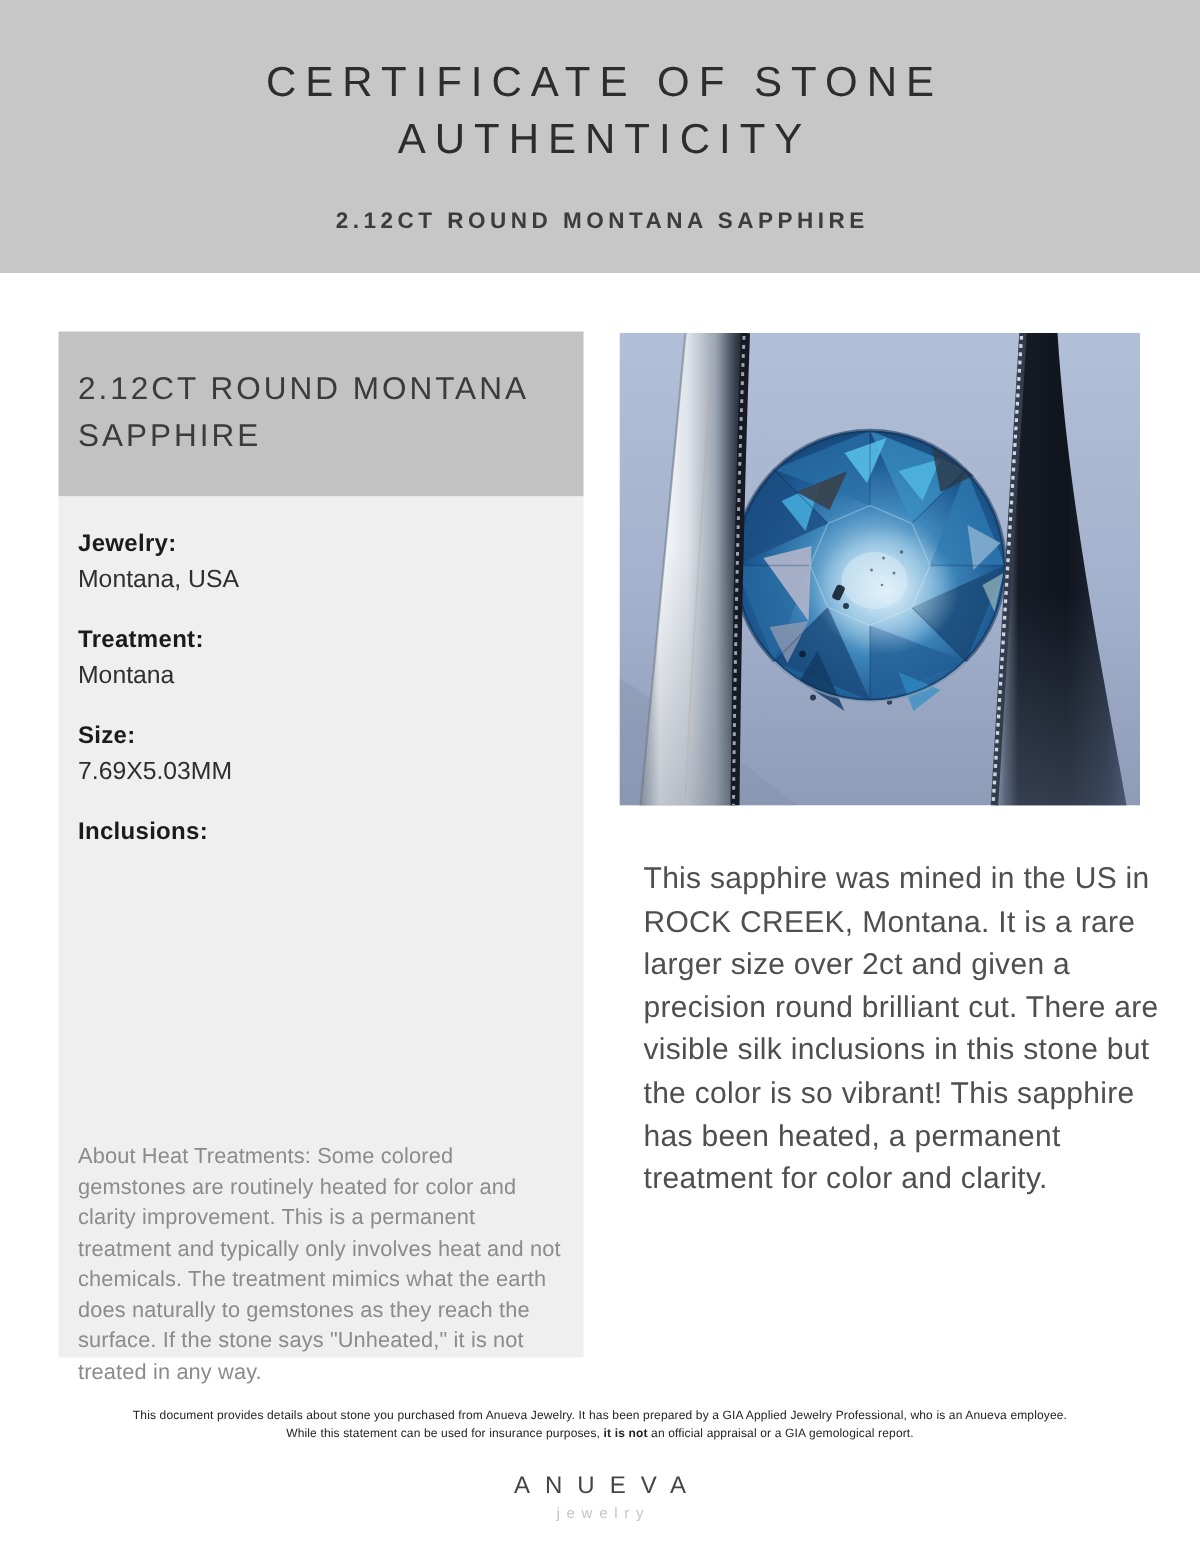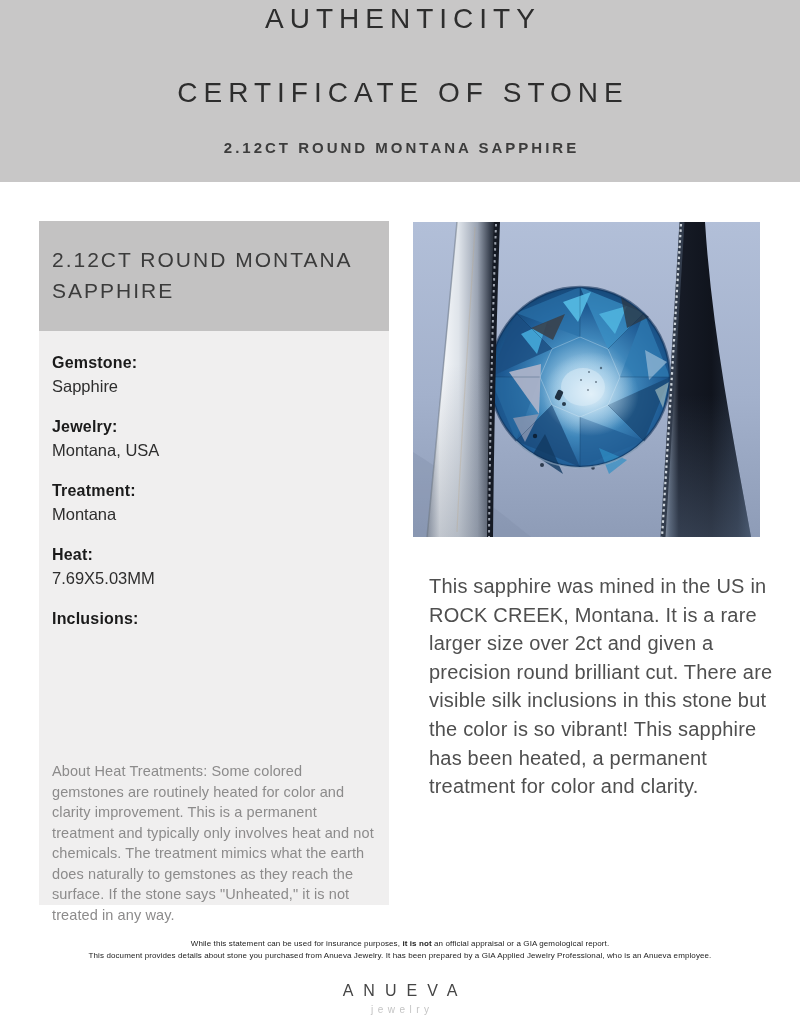--- a/index.html
+++ b/index.html
@@ -69,44 +69,40 @@
     margin-top:4px; font-size:10px; letter-spacing:4.5px; padding-left:4.5px;
     color:#c4c4c4;
   }
 </style>
 </head>
 <body>
 
 <div class="page">
 
   <header class="cert-header">
+    <div class="title-line first">CERTIFICATE OF STONE</div>
     <div class="title-line">AUTHENTICITY</div>
-    <div class="title-line first">CERTIFICATE OF STONE</div>
     <div class="cert-subtitle">2.12CT ROUND MONTANA SAPPHIRE</div>
   </header>
 
   <section class="left-title-box">
     <div class="left-title">2.12CT ROUND MONTANA SAPPHIRE</div>
   </section>
 
   <section class="left-fields-box">
     <div class="field">
-      <div class="field-label">Gemstone:</div>
-      <div class="field-value">Sapphire</div>
-    </div>
-    <div class="field">
       <div class="field-label">Jewelry:</div>
       <div class="field-value">Montana, USA</div>
     </div>
     <div class="field">
       <div class="field-label">Treatment:</div>
       <div class="field-value">Montana</div>
     </div>
     <div class="field">
-      <div class="field-label">Heat:</div>
+      <div class="field-label">Size:</div>
       <div class="field-value">7.69X5.03MM</div>
     </div>
     <div class="field">
       <div class="field-label">Inclusions:</div>
     </div>
     <p class="about-note">About Heat Treatments: Some colored gemstones are routinely heated for color and clarity improvement. This is a permanent treatment and typically only involves heat and not chemicals. The treatment mimics what the earth does naturally to gemstones as they reach the surface. If the stone says "Unheated," it is not treated in any way.</p>
   </section>
 
   <figure class="photo" role="img" aria-label="Round brilliant cut blue Montana sapphire held between two tweezer prongs">
     <svg width="347" height="315" viewBox="0 0 347 315" xmlns="http://www.w3.org/2000/svg">
@@ -215,22 +211,22 @@
         <path d="M269,0 C263,100 257,205 250,315" fill="none" stroke="#323c4c" stroke-width="5"></path>
         <path d="M268,2 C262,100 256,205 249,315" fill="none" stroke="#dfe5ec" stroke-width="2.2" stroke-dasharray="2.5,3" opacity=".9"></path>
       </g>
     </svg>
   </figure>
 
   <p class="description">This sapphire was mined in the US in ROCK CREEK, Montana. It is a rare larger size over 2ct and given a precision round brilliant cut. There are visible silk inclusions in this stone but the color is so vibrant! This sapphire has been heated, a permanent treatment for color and clarity.</p>
 
   <footer>
     <div class="disclaimer">
+      <div class="disc-line">This document provides details about stone you purchased from Anueva Jewelry. It has been prepared by a GIA Applied Jewelry Professional, who is an Anueva employee.</div>
       <div class="disc-line"><span>While this statement can be used for insurance purposes, </span><strong>it is not</strong><span> an official appraisal or a GIA gemological report.</span></div>
-      <div class="disc-line">This document provides details about stone you purchased from Anueva Jewelry. It has been prepared by a GIA Applied Jewelry Professional, who is an Anueva employee.</div>
     </div>
     <div class="logo">
       <div class="logo-name">ANUEVA</div>
       <div class="logo-tagline">jewelry</div>
     </div>
   </footer>
 
 </div>
 
 </body></html>

